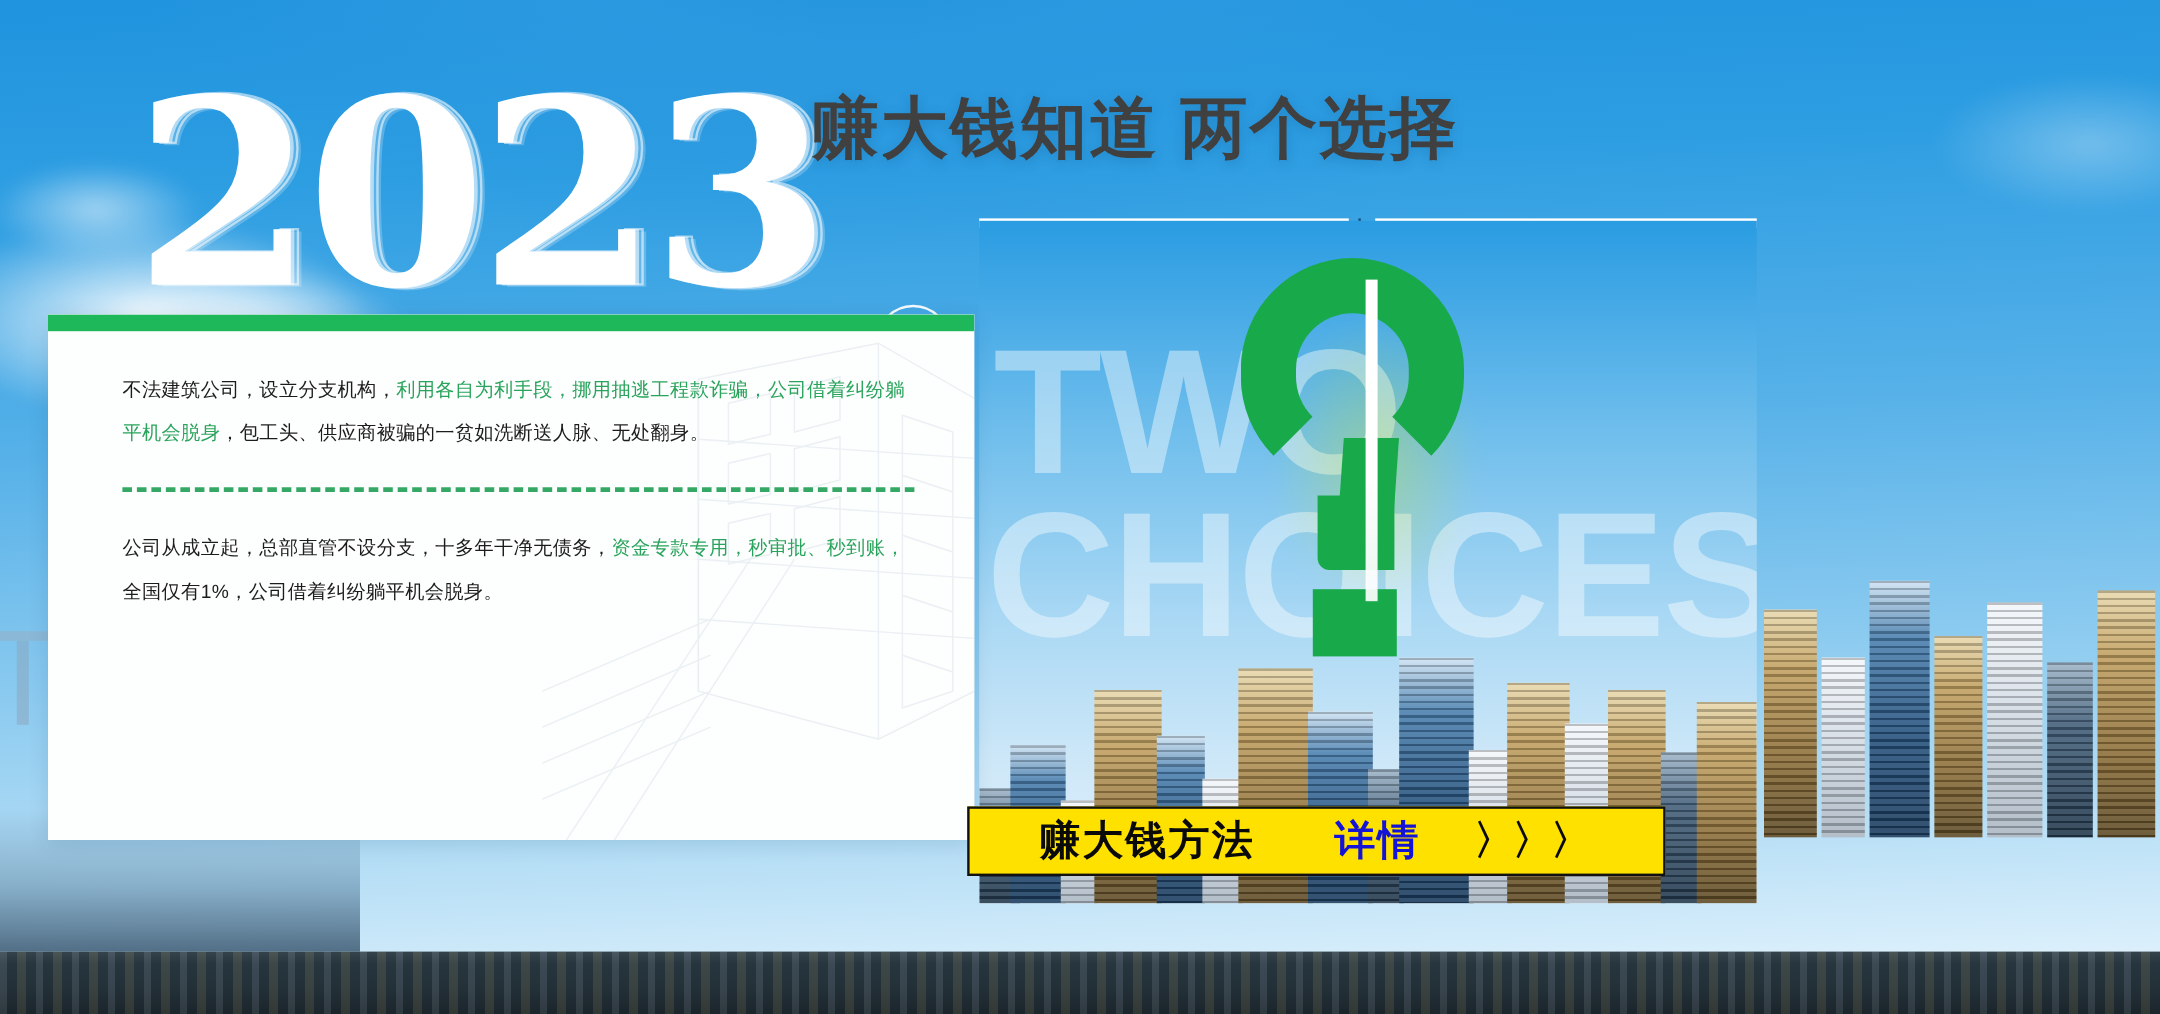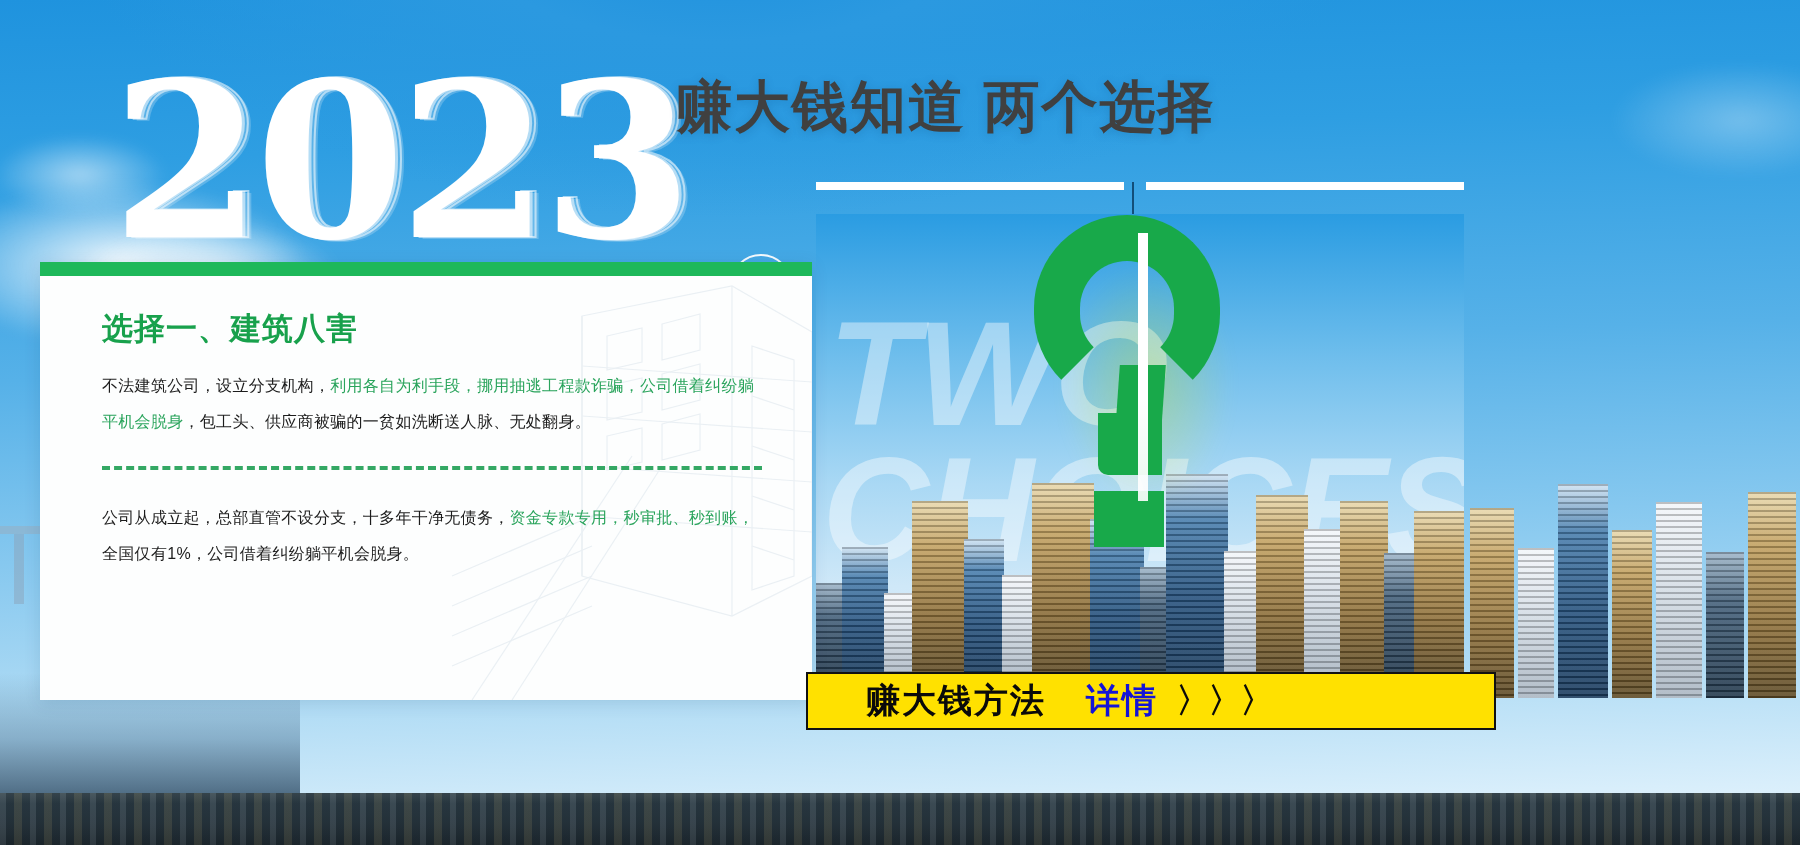--- a/index.html
+++ b/index.html
@@ -61,23 +61,22 @@
     text-shadow:0 2px 10px rgba(10,70,120,.22);
   }
   .rule-row { position:absolute; left:816px; top:182px; width:648px; height:14px; }
   .rule-row .bar { position:absolute; top:0; height:8px; background:#fff; }
   .rule-row .bar.left  { left:0;   width:308px; }
   .rule-row .bar.right { left:330px; width:318px; }
   .rule-tick { position:absolute; left:316px; top:0; width:2px; height:90px; background:#0c3f66; opacity:.85; }
 
   
   .photo-panel {
-    position:absolute; left:816px; top:214px; width:648px; height:465px; overflow:hidden;
+    position:absolute; left:816px; top:184px; width:648px; height:569px; overflow:hidden;
     background:linear-gradient(180deg,#2a9ce2 0%,#6dbdec 30%,#a9d8f4 58%,#cfe8f8 80%,#dcefFB 100%);
-    font-style:italic;
   }
   
   .wm {
     position:absolute; color:rgba(255,255,255,.42);
     font-size:148px; font-weight:700; letter-spacing:-2px; line-height:1;
     font-family:"Liberation Sans","DejaVu Sans",sans-serif; white-space:nowrap;
     user-select:none;
   }
   .wm.one { left:12px;  top:86px; }
   .wm.two { left:6px;   top:222px; }
@@ -123,23 +122,23 @@
     background:radial-gradient(closest-side, rgba(214,230,0,.55), rgba(214,230,0,0) 70%);
   }
   .q-white {
     position:absolute; left:118px; top:18px; width:10px; height:268px;
     background:linear-gradient(180deg,#ffffff 0%,#ffffff 62%, rgba(255,255,255,.9) 100%);
     z-index:7;
   }
 
   
   .cta {
-    position:absolute; left:806px; top:672px; width:690px; height:58px;
+    position:absolute; left:806px; top:672px; width:582px; height:58px;
     background:#ffe100; border:2px solid #111; z-index:9;
-    display:flex; align-items:center; gap:40px; padding-left:58px;
+    display:flex; align-items:center; gap:66px; padding-left:58px;
   }
   .cta-main { font-size:34px; font-weight:800; color:#0a0a0a; letter-spacing:2px; white-space:nowrap; }
   .cta-link { font-size:34px; font-weight:800; color:#1414d6; letter-spacing:2px; white-space:nowrap; }
   .cta-arrows { font-size:34px; font-weight:700; color:#0a0a0a; letter-spacing:-2px; margin-left:-22px; }
 
   
   .card {
     position:absolute; left:40px; top:262px; width:772px; height:438px;
     background:#fdfefe; box-shadow:0 3px 16px rgba(10,50,90,.12); overflow:hidden;
   }
@@ -295,21 +294,20 @@
           <path d="M20 330 L160 270"></path>
         <path d="M20 360 L160 300"></path>
           <path d="M20 390 L160 330"></path>
         <path d="M40 424 L200 180"></path>
           <path d="M80 424 L230 190"></path>
       </g>
     </svg>
 
     <div class="card-inner">
 
-      <div class="sec-title">选择一、建筑八害</div>
       <div class="sec-body">
         <span>不法建筑公司，设立分支机构，</span><span class="g">利用各自为利手段，挪用抽逃工程款诈骗，公司借着纠纷躺平机会脱身</span><span>，包工头、供应商被骗的一贫如洗断送人脉、无处翻身。</span>
       </div>
 
       <div class="divider"></div>
 
       <div class="sec-body">
         <span>公司从成立起，总部直管不设分支，十多年干净无债务，</span><span class="g">资金专款专用，秒审批、秒到账，</span><span>全国仅有1%，公司借着纠纷躺平机会脱身。</span>
       </div>
     </div>

